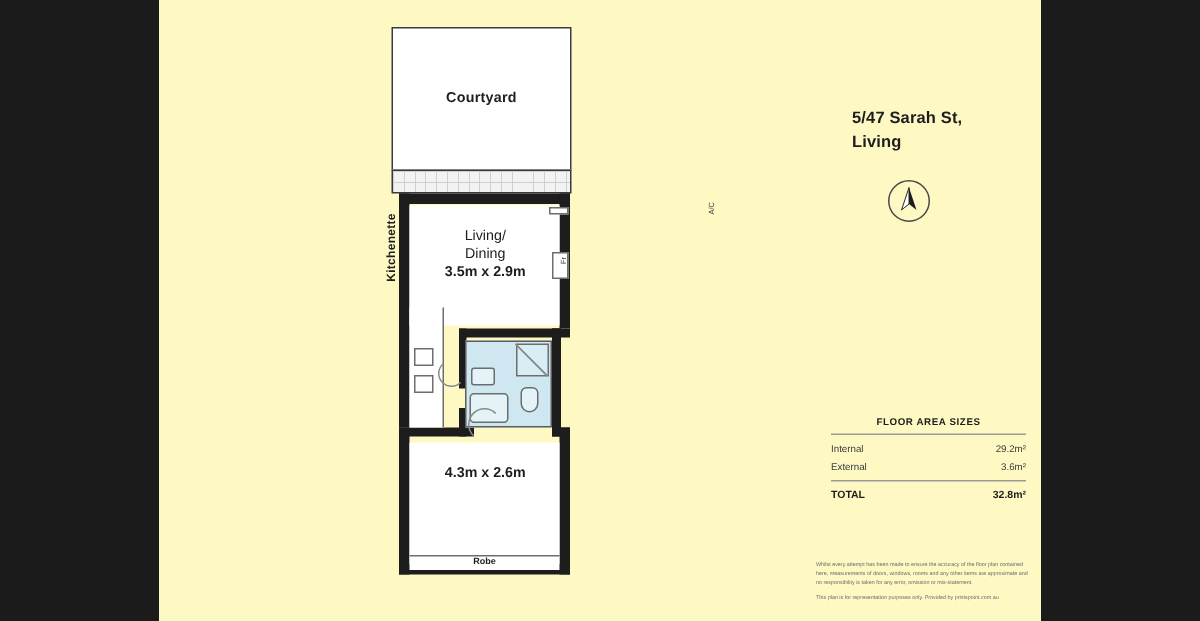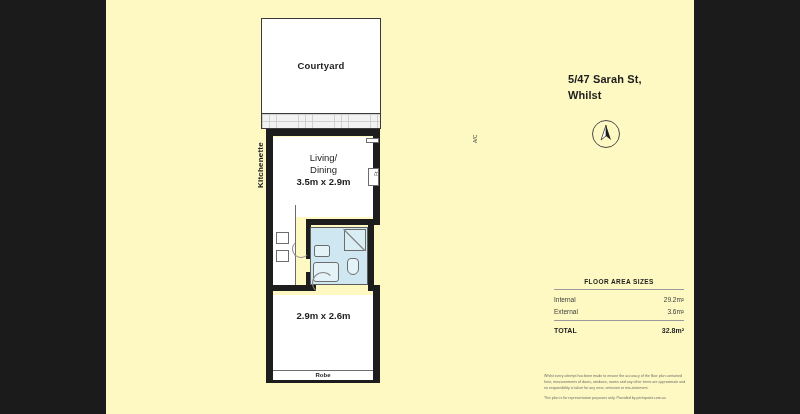--- a/index.html
+++ b/index.html
@@ -384,31 +384,31 @@
     <div class="shower"></div>
     <div class="basin"></div>
     <div class="toilet"></div>
     <div class="bathtub"></div>
 
     <div class="door-arc" style="left:186px; top:240px; width:18px; height:18px;"></div>
     <div class="door-arc" style="left:206px; top:272px; width:22px; height:22px; transform:rotate(90deg);"></div>
 
     <div class="bed-room"></div>
     <div class="room-label bed-label">
-      <span class="dims">2.9m x 2.6m</span>
+      <span class="dims">4.3m x 2.6m</span>
     </div>
     <div class="wall" style="left:167px; top:370px; width:100px; height:1px; background:#6d6d6d;"></div>
     <div class="robe-label">Robe</div>
   </div>
 
   <div class="info">
 
     <div class="address">
       <div>5/47 Sarah St,</div>
-      <div>Whilst</div>
+      <div>Living</div>
     </div>
 
     <div class="compass">
       <div class="ring"></div>
       <svg width="28" height="28" viewBox="0 0 28 28">
         <polygon points="14,5 19,20 14,16 9,20" fill="#1d1d1d"></polygon>
         <polygon points="14,5 14,16 9,20" fill="#ffffff" stroke="#1d1d1d" stroke-width="0.6"></polygon>
       </svg>
     </div>
 

